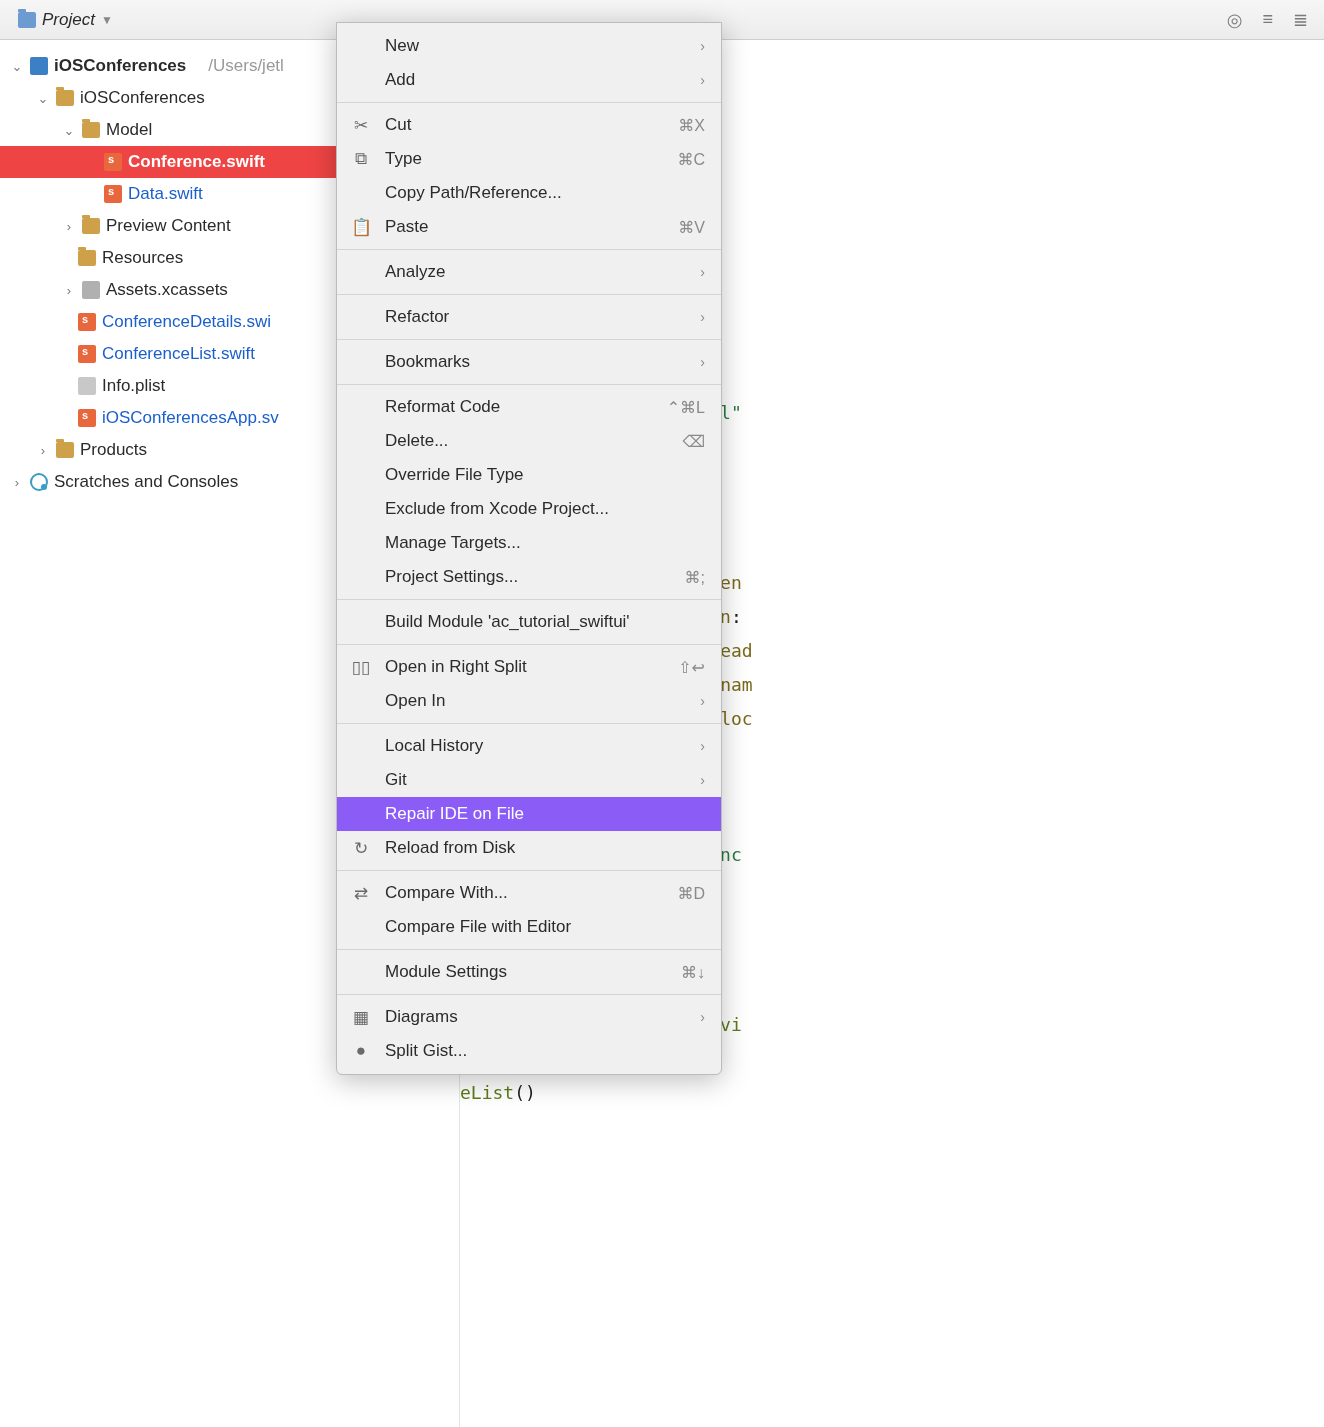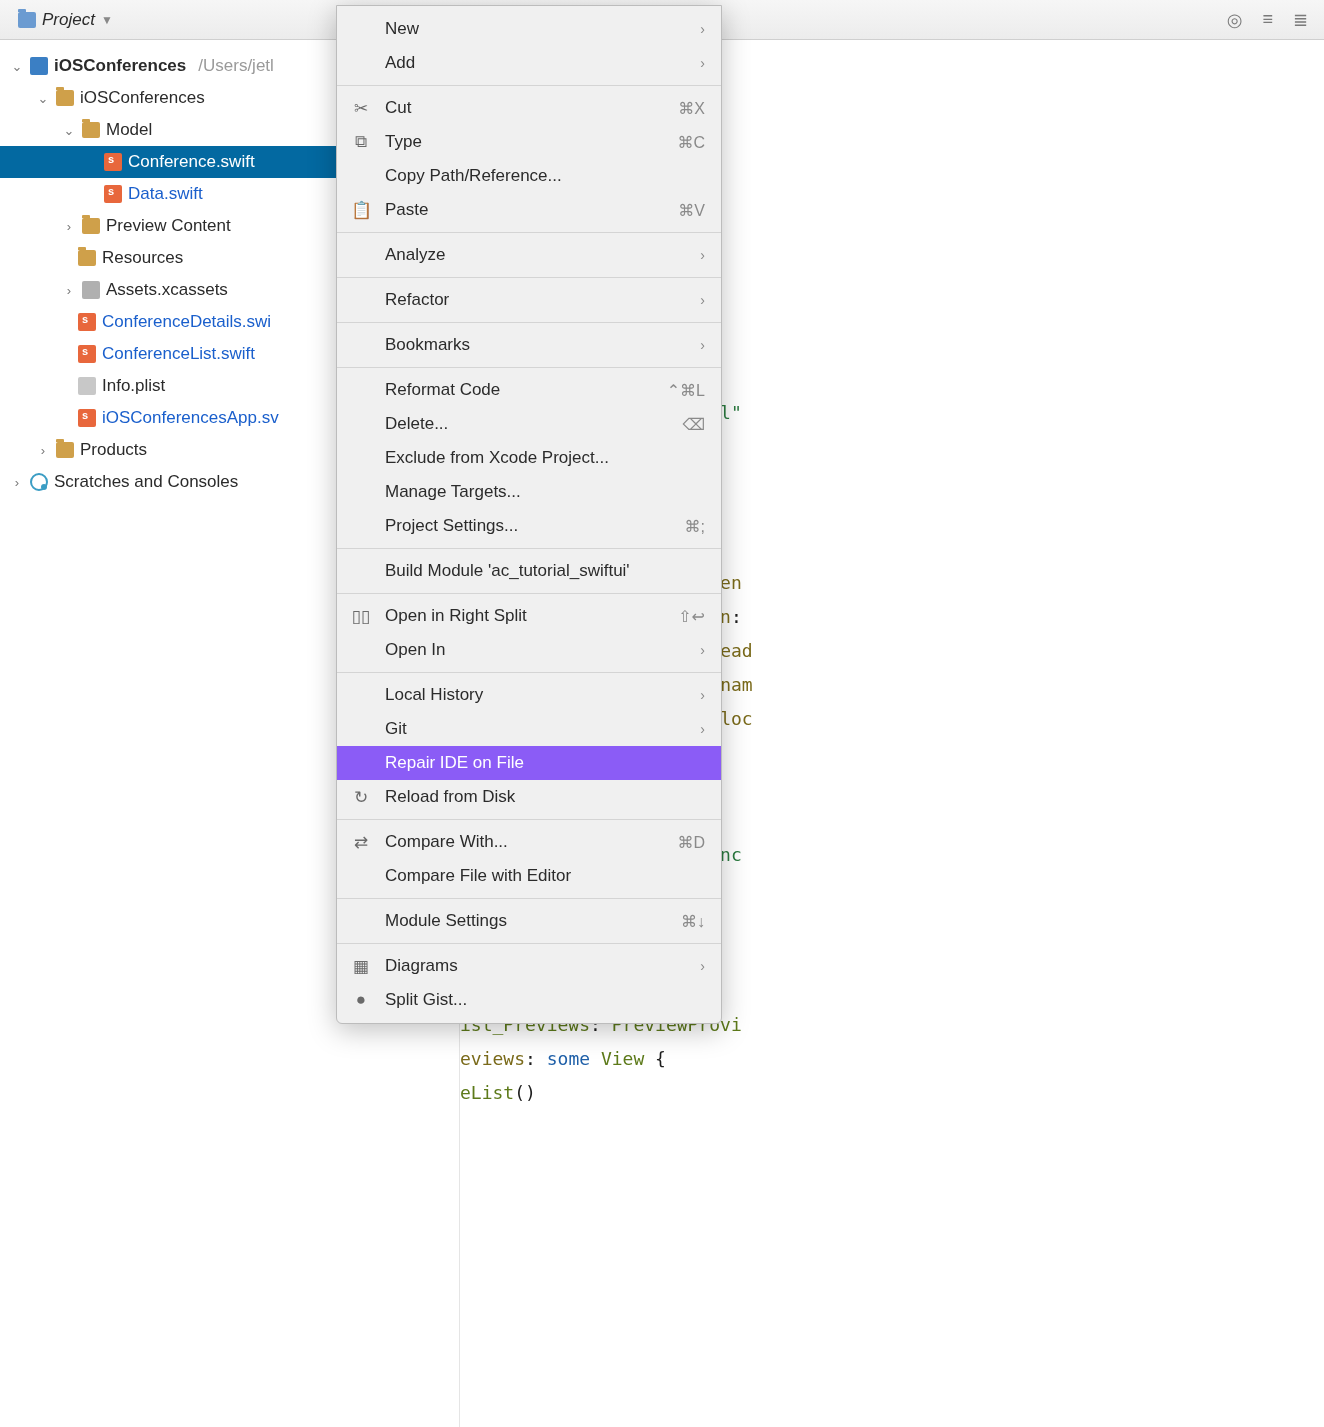--- a/index.html
+++ b/index.html
@@ -40,21 +40,21 @@
   background: #fff;
   overflow: hidden;
 }
 .tree-row {
   display: flex; align-items: center;
   height: 32px;
   padding-left: var(--indent,12px);
   white-space: nowrap;
   gap: 6px;
 }
-.tree-row.selected { background: #0369a1; color: #fff; }
+.tree-row.selected { background: #ef4444; color: #fff; font-weight: bold; }
 .tree-row.selected .fname { color: #fff; }
 .tree-row .chev { width: 14px; color: #7a7a7a; font-size: 13px; text-align:center;}
 .folder-icon { width:18px;height:16px;background:#cfa04a;border-radius:2px;display:inline-block;position:relative; }
 .folder-icon::before{content:"";position:absolute;top:-3px;left:0;width:8px;height:3px;background:#cfa04a;border-radius:1px 1px 0 0;}
 .folder-icon.blue{background:#6b9bd1;}
 .folder-icon.blue::before{background:#6b9bd1;}
 .swift-icon{width:18px;height:18px;background:#e8673c;border-radius:2px;display:inline-block;position:relative;}
 .swift-icon::after{content:"s";position:absolute;left:4px;top:0;color:#fff;font-size:11px;font-weight:bold;}
 .plist-icon{width:18px;height:18px;background:#c8c8c8;border-radius:2px;display:inline-block;}
 .xcassets-icon{width:18px;height:18px;background:#b0b0b0;border-radius:2px;display:inline-block;}
@@ -78,21 +78,21 @@
 .editor .comment{color:#a0a0a0;font-style:italic;}
 .editor .kw2{color:#1e5fa8;}
 .editor .type{color:#5d7a1a;}
 .editor .str{color:#2a7a3f;}
 .editor .fn{color:#6a3fa0;}
 .editor .id{color:#7a6a1a;}
 
 .context-menu {
   position: absolute;
   left: 336px;
-  top: 5px;
+  top: 22px;
   width: 386px;
   background: #f0f0f0;
   border: 1px solid #bcbcbc;
   border-radius: 0 0 6px 6px;
   box-shadow: 0 6px 28px rgba(0,0,0,.25);
   padding: 6px 0;
   font-size: 17px;
   z-index: 50;
 }
 .menu-item {
@@ -123,21 +123,21 @@
   <span class="tool-icon">≡</span>
   <span class="tool-icon">≣</span>
 </div>
 
 <div class="main">
   <div class="tree">
     <div class="tree-row" style="--indent:10px">
       <span class="chev">⌄</span>
       <span class="project-icon"></span>
       <span class="fname" style="font-weight:600">iOSConferences</span>
-      <span class="fname dim" style="margin-left:6px">/Users/jetl</span>
+      <span class="fname dim" style="margin-left:16px">/Users/jetl</span>
     </div>
     <div class="tree-row" style="--indent:36px">
       <span class="chev">⌄</span>
       <span class="folder-icon"></span>
       <span class="fname">iOSConferences</span>
     </div>
     <div class="tree-row" style="--indent:62px">
       <span class="chev">⌄</span>
       <span class="folder-icon"></span>
       <span class="fname">Model</span>
@@ -270,20 +270,23 @@
     <div class="menu-sep"></div>
     <div class="menu-item">
       <span>Reformat Code</span>
       <span class="shortcut">⌃⌘L</span>
     </div>
     <div class="menu-item">
       <span>Delete...</span>
       <span class="shortcut">⌫</span>
     </div>
     <div class="menu-item">
+      <span>Override File Type</span>
+    </div>
+    <div class="menu-item">
       <span>Exclude from Xcode Project...</span>
     </div>
     <div class="menu-item">
       <span>Manage Targets...</span>
     </div>
     <div class="menu-item">
       <span>Project Settings...</span>
       <span class="shortcut">⌘;</span>
     </div>
     <div class="menu-sep"></div>

